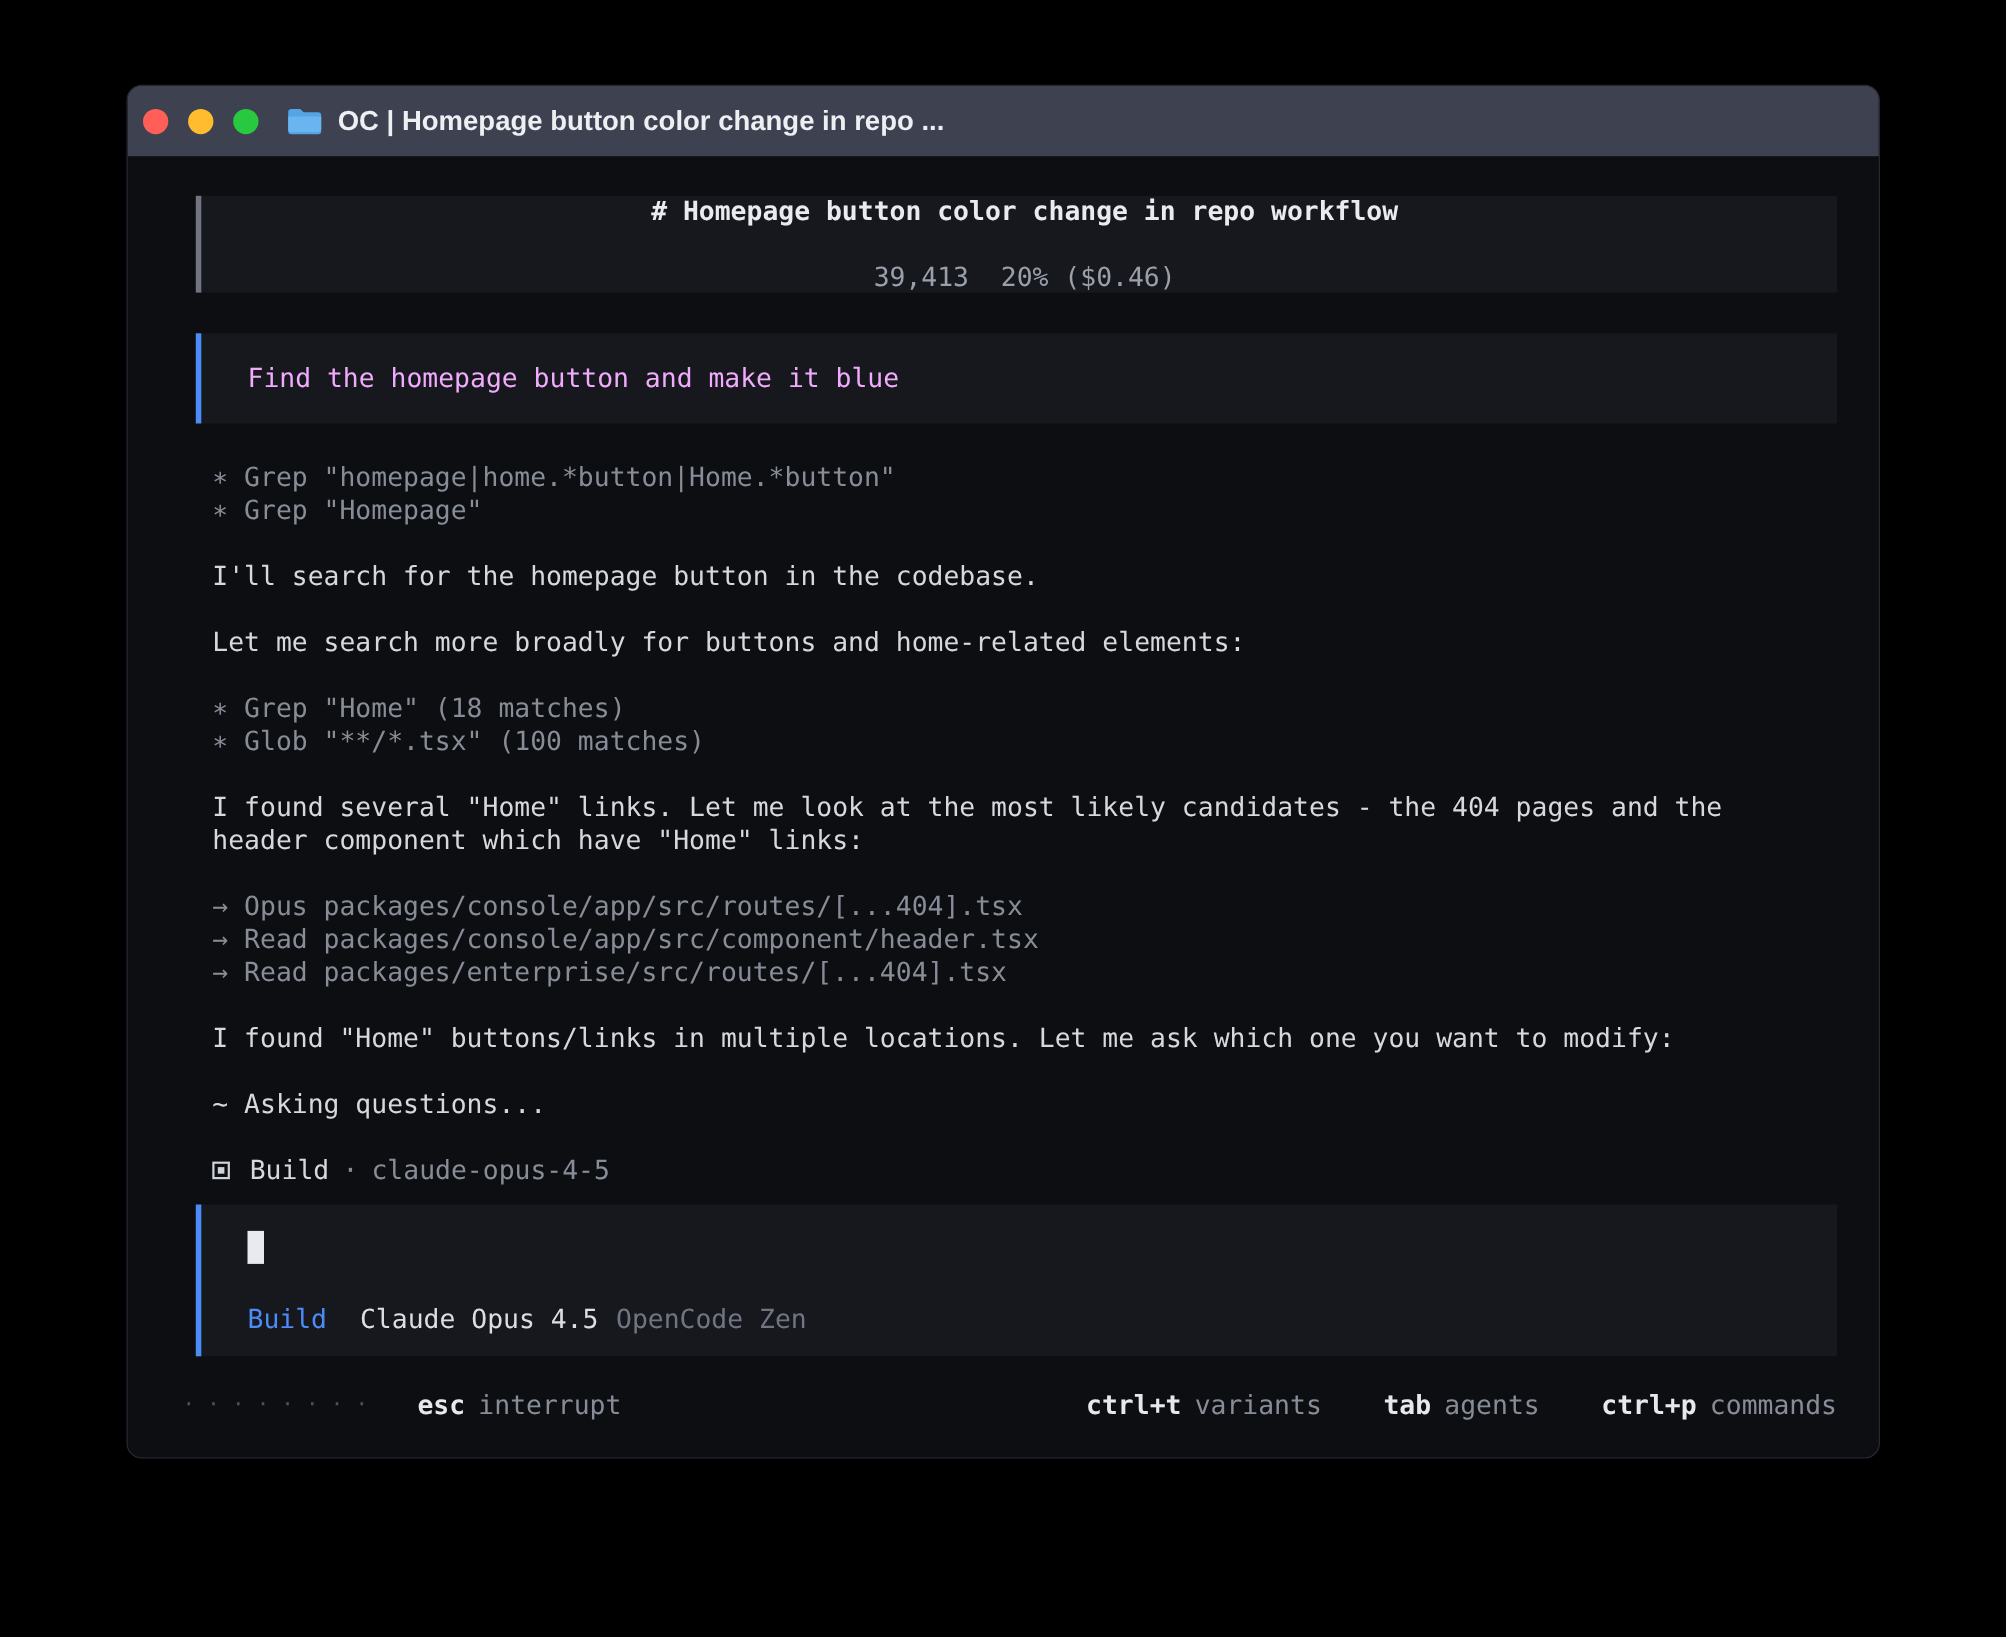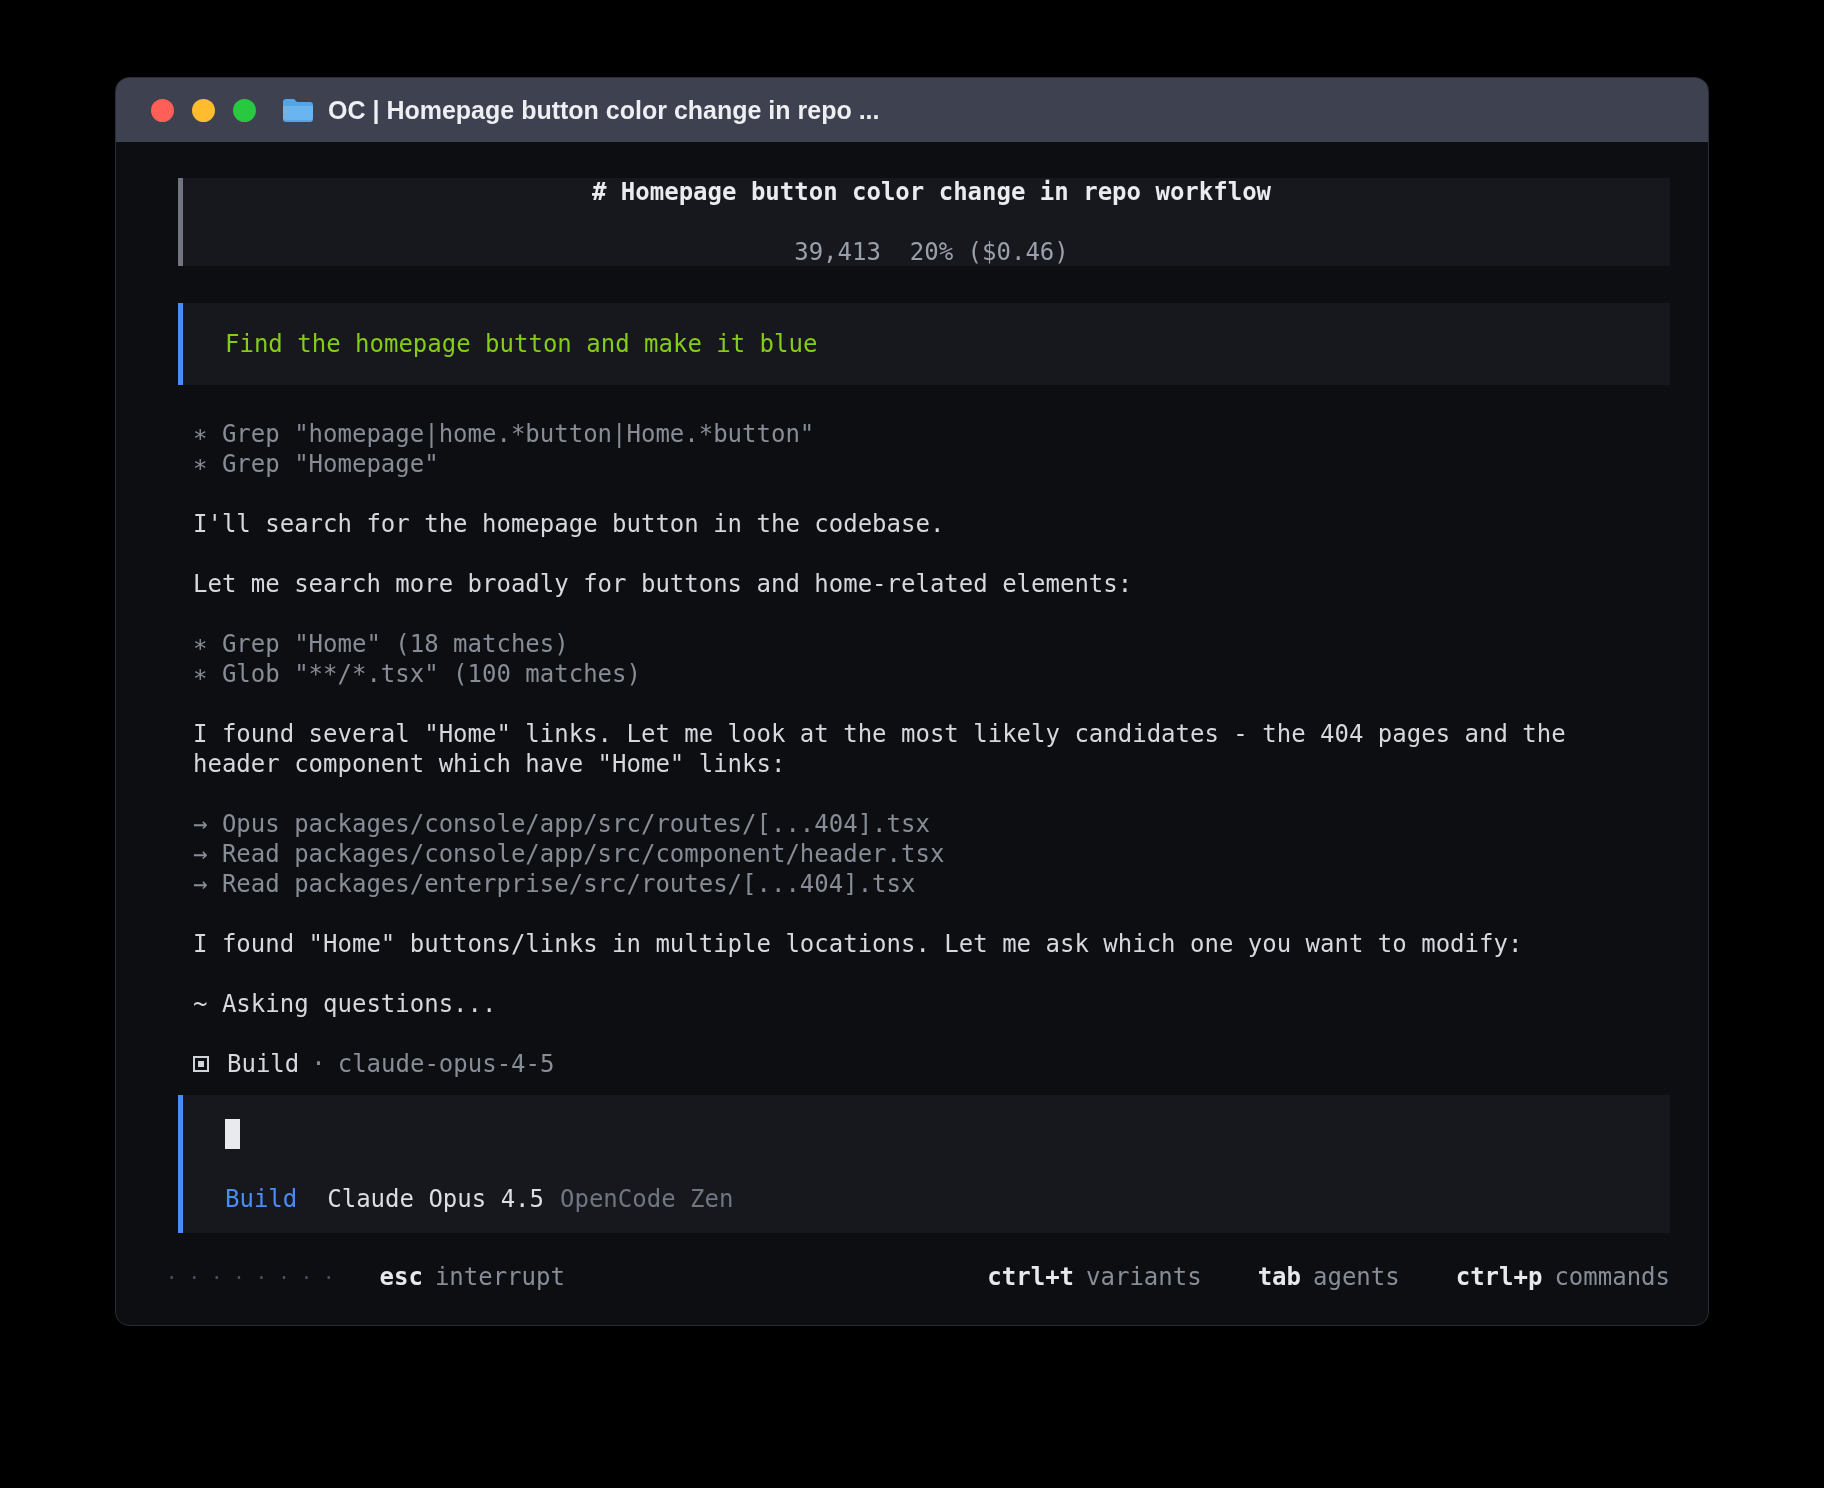--- a/index.html
+++ b/index.html
@@ -8,21 +8,21 @@
 
   .window {
     position: absolute; left: 115px; top: 77px; width: 1594px; height: 1249px;
     background: #0d0e12; border-radius: 14px; overflow: hidden;
     border: 1px solid #2b2d37; box-shadow: 0 30px 80px rgba(0,0,0,.75);
   }
 
   
   .titlebar {
     height: 64px; background: #3d4150; display: flex; align-items: center;
-    padding: 0 35px;
+    padding: 0 14px;
   }
   .lights { display: flex; gap: 18px; margin-right: 26px; }
   .light { width: 23px; height: 23px; border-radius: 50%; }
   .light.close { background: #ff5f57; }
   .light.min   { background: #febc2e; }
   .light.zoom  { background: #28c840; }
   .folder-icon { width: 32px; height: 26px; margin-right: 14px; flex: 0 0 auto; }
   .titlebar-title {
     color: #edeff3; font-family: "Liberation Sans", sans-serif;
     font-weight: bold; font-size: 25px; white-space: pre;
@@ -31,21 +31,21 @@
   
   .block {
     background: #17181d; border-left: 5px solid #70757f;
     margin: 0 38px 0 62px; display: flex; align-items: center;
     padding: 0 32px 0 42px; font-size: 24px;
   }
   .header-block { height: 88px; margin-top: 36px; justify-content: space-between; flex-direction: column; }
   .header-title { font-weight: bold; color: #e9ebef; white-space: pre; }
   .header-stats { color: #9aa0ab; white-space: pre; }
 
-  .user-block { height: 82px; margin-top: 37px; border-left-color: #4c8cf6; color: #84cc16; white-space: pre; text-align: right; }
+  .user-block { height: 82px; margin-top: 37px; border-left-color: #4c8cf6; color: #f0abfc; white-space: pre; text-align: right; }
 
   
   .transcript { margin: 34px 38px 0 77px; font-size: 24px; line-height: 30px; }
   .t-line { white-space: pre; }
   .t-normal { color: #d5d8dd; }
   .t-dim { color: #878d97; }
   .para { margin-bottom: 30px; }
 
   .badge-row { display: flex; align-items: center; font-size: 24px; line-height: 30px; color: #d5d8dd; }
   .badge-icon { width: 16px; height: 16px; border: 2px solid #cfd3da; position: relative; margin-right: 18px; flex: 0 0 auto; }

